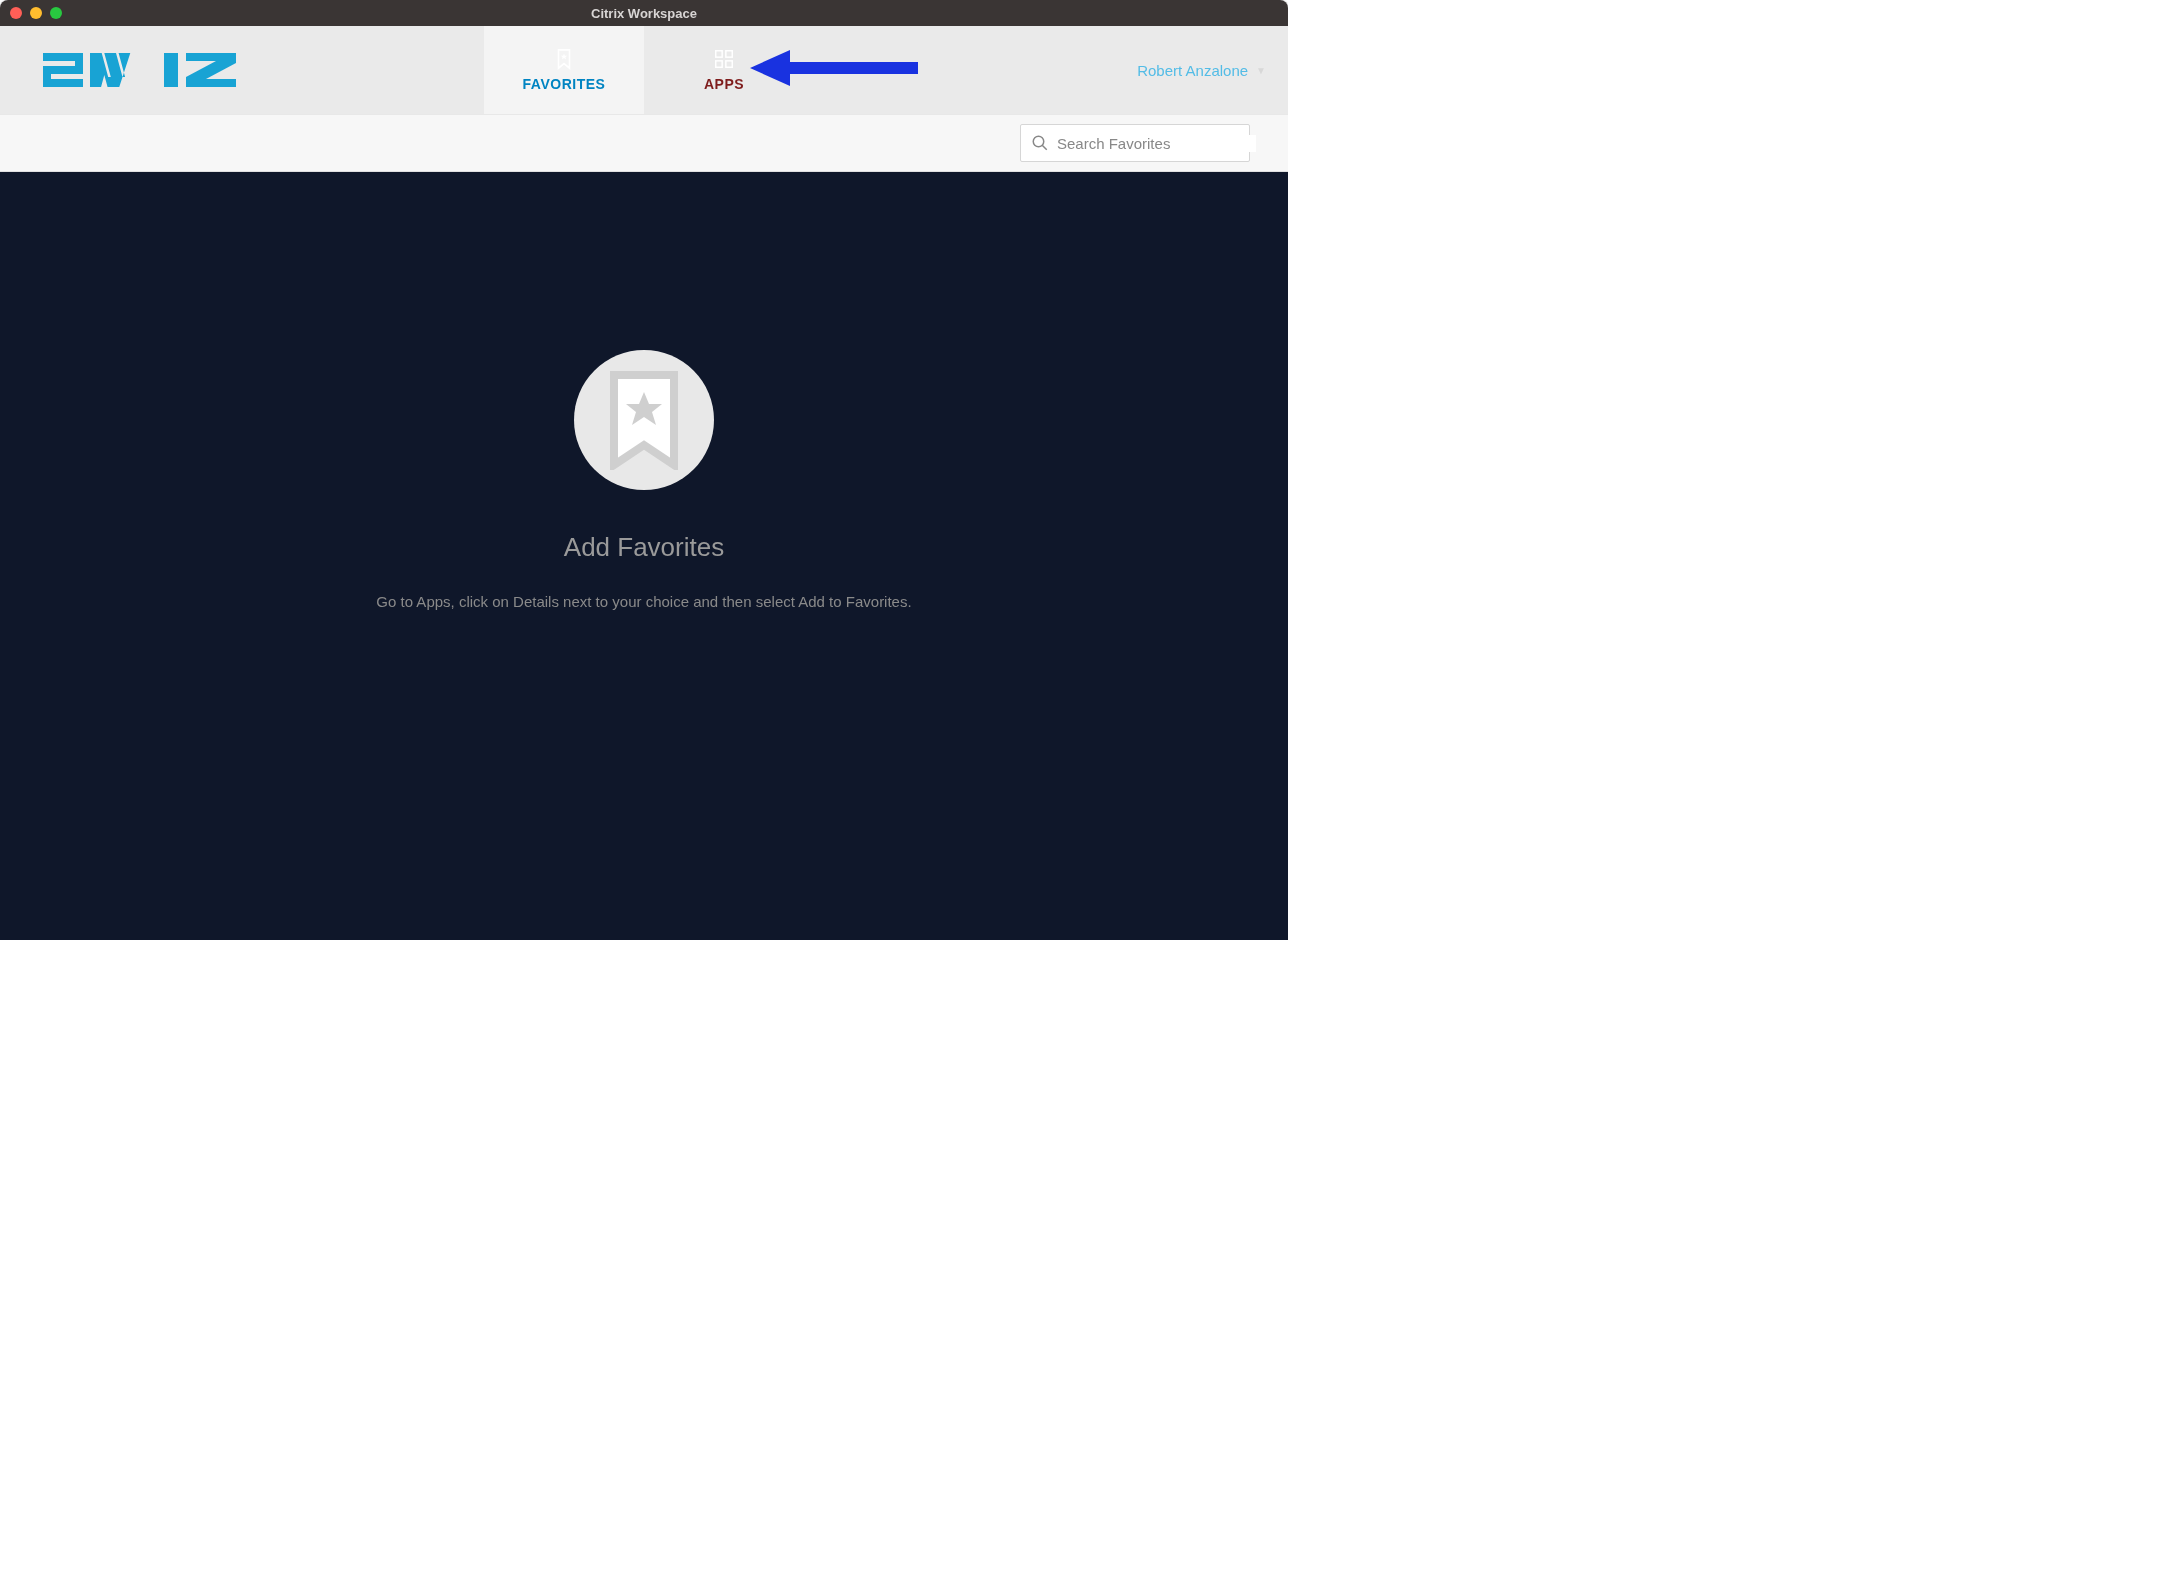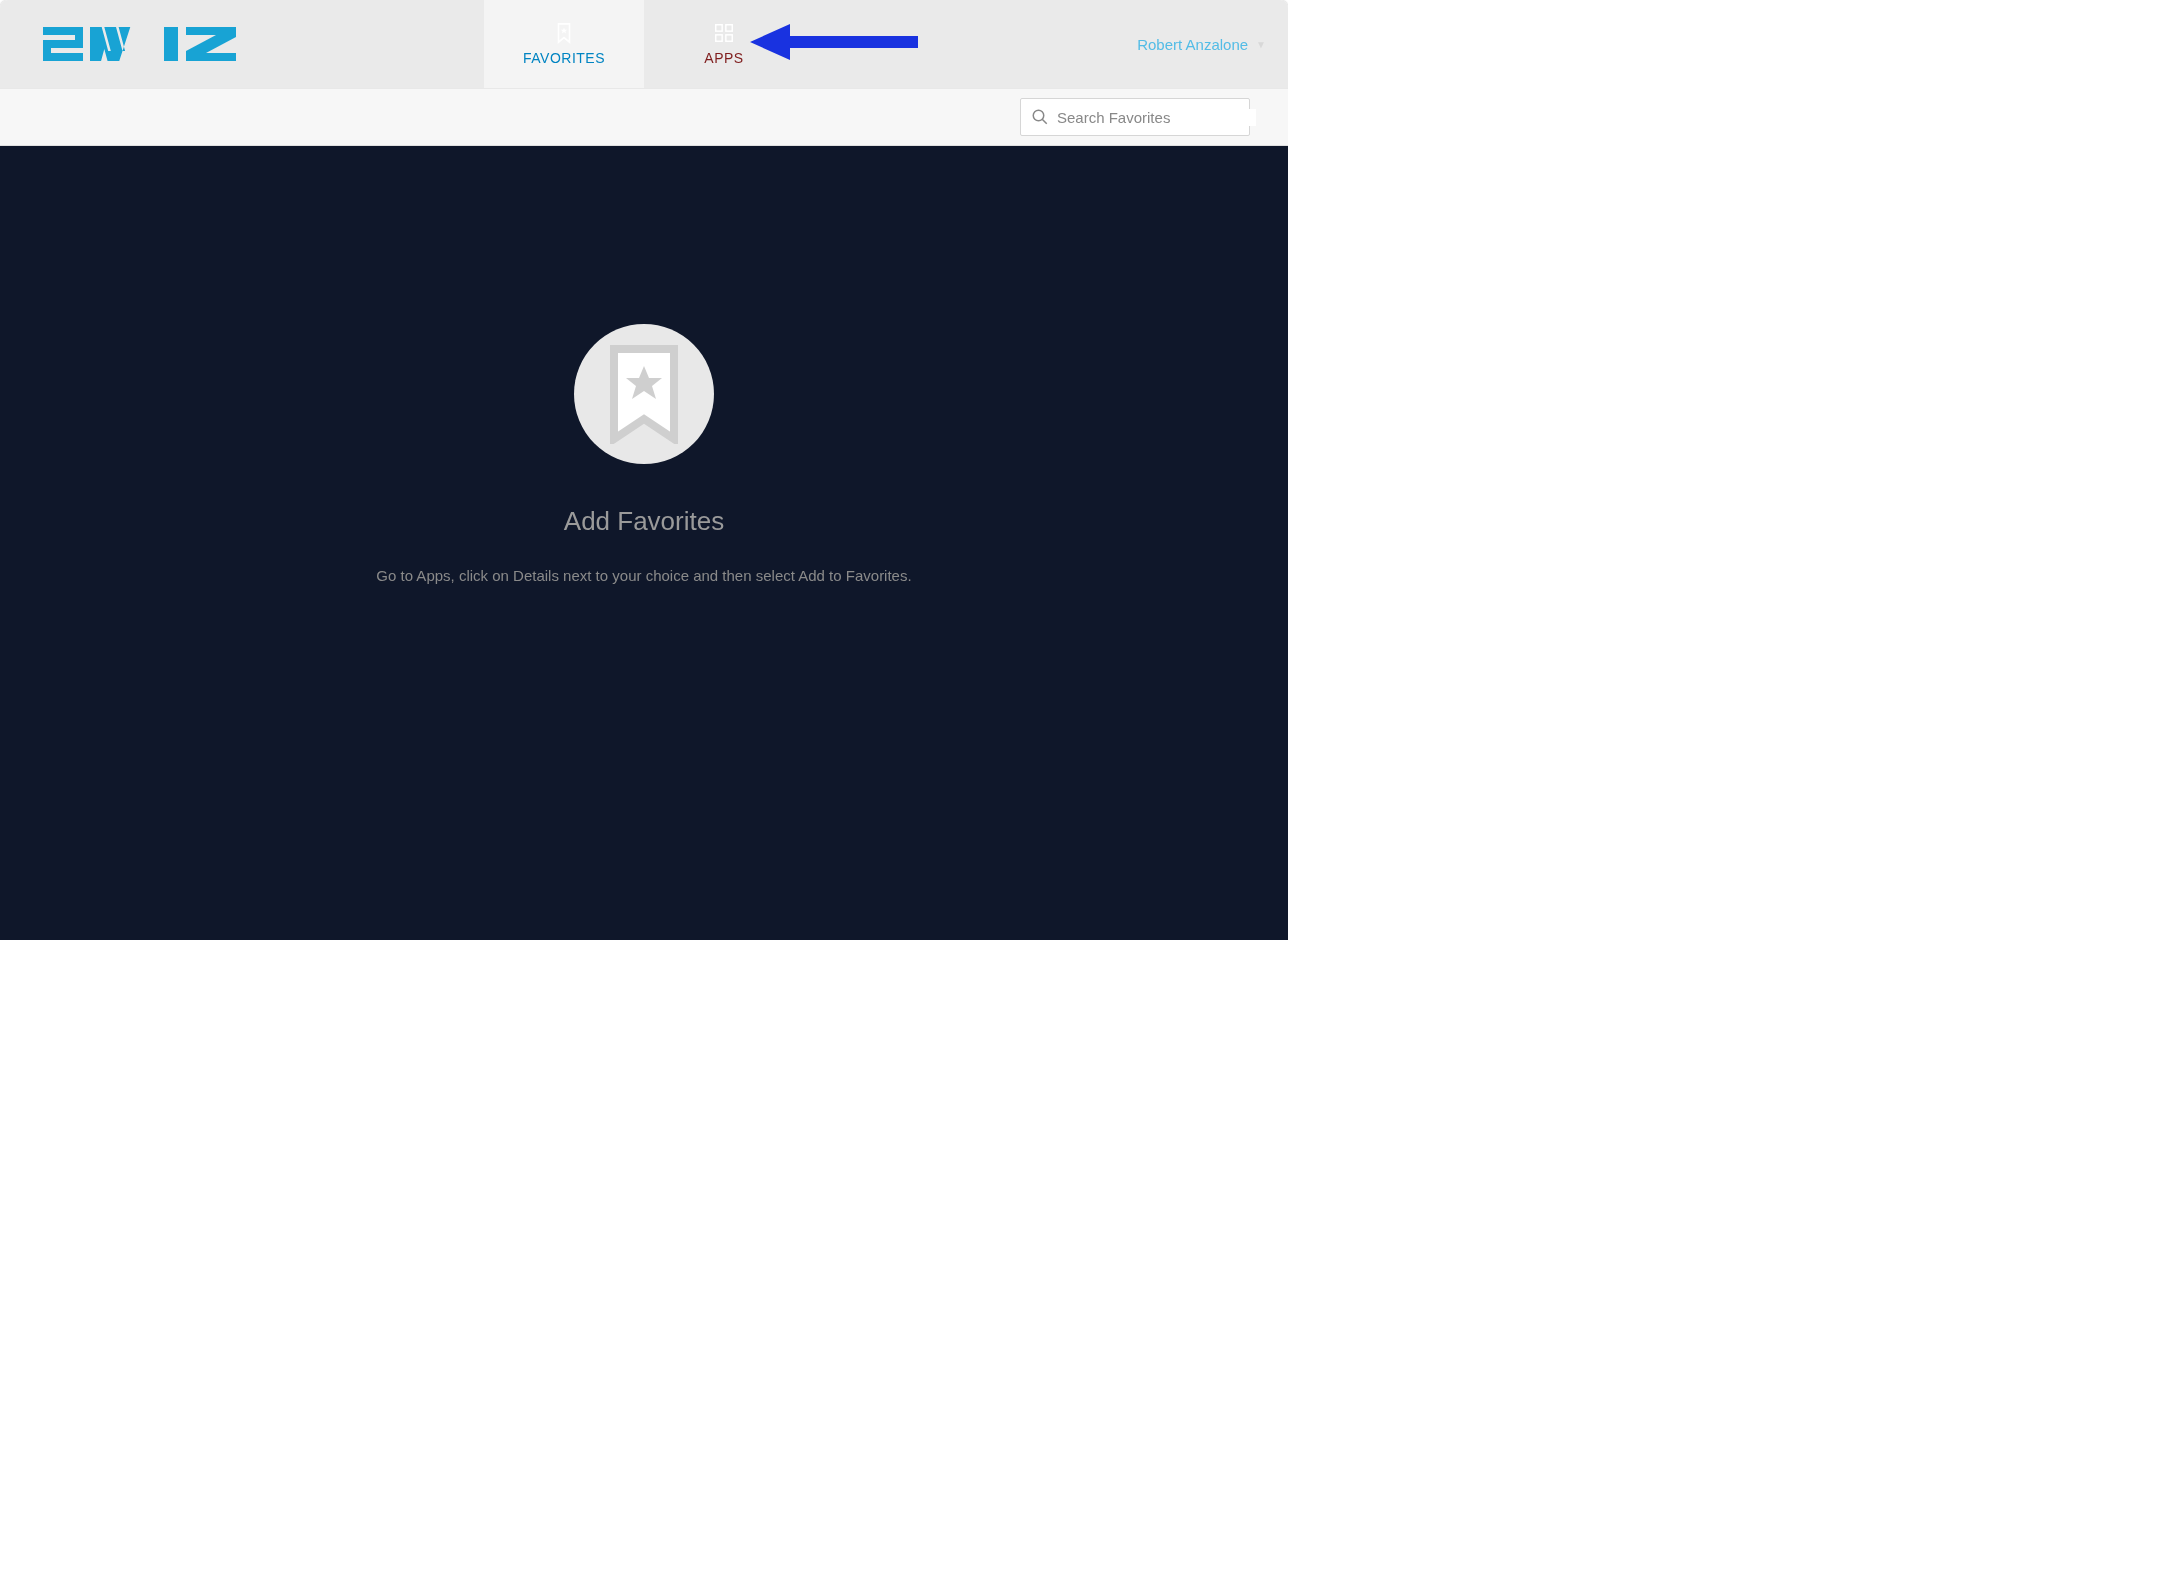--- a/index.html
+++ b/index.html
@@ -66,20 +66,21 @@
     .logo svg {
       width: 200px;
       height: 50px;
     }
     .nav-tabs {
       position: absolute;
       left: 50%;
       transform: translateX(-50%);
       display: flex;
       height: 100%;
+      font-weight: bold;
     }
     .nav-tab {
       width: 160px;
       display: flex;
       flex-direction: column;
       align-items: center;
       justify-content: center;
       gap: 6px;
       cursor: pointer;
       font-size: 14px;
@@ -181,20 +182,28 @@
       color: #8a8a8a;
       font-size: 15px;
       font-weight: 400;
     }
   </style>
 </head>
 <body>
 
 <div class="window">
 
+  <div class="titlebar">
+    <div class="traffic-lights">
+      <div class="traffic-light tl-close"></div>
+      <div class="traffic-light tl-min"></div>
+      <div class="traffic-light tl-max"></div>
+    </div>
+    <div class="title-text">Citrix Workspace</div>
+  </div>
 
   <div class="header-bar">
     <div class="logo">
       <svg viewBox="0 0 200 50">
         <g fill="#18a3d4">
           <path d="M 5 8 L 45 8 L 45 16 L 13 16 L 13 21 L 45 21 L 45 42 L 5 42 L 5 34 L 37 34 L 37 29 L 5 29 Z" transform="scale(1,-1) translate(0,-50)"></path>
           <path d="M 50 8 L 68 8 L 78 32 L 82 32 L 72 8 L 90 8 L 100 32 L 104 32 L 94 8 L 112 8 L 95 42 L 77 42 L 72 30 L 67 42 L 50 42 Z" transform="scale(0.65,1) translate(30,0)"></path>
           <rect x="126" y="8" width="14" height="34"></rect>
           <path d="M 148 8 L 198 8 L 198 18 L 168 34 L 198 34 L 198 42 L 148 42 L 148 32 L 178 16 L 148 16 Z"></path>
         </g>

